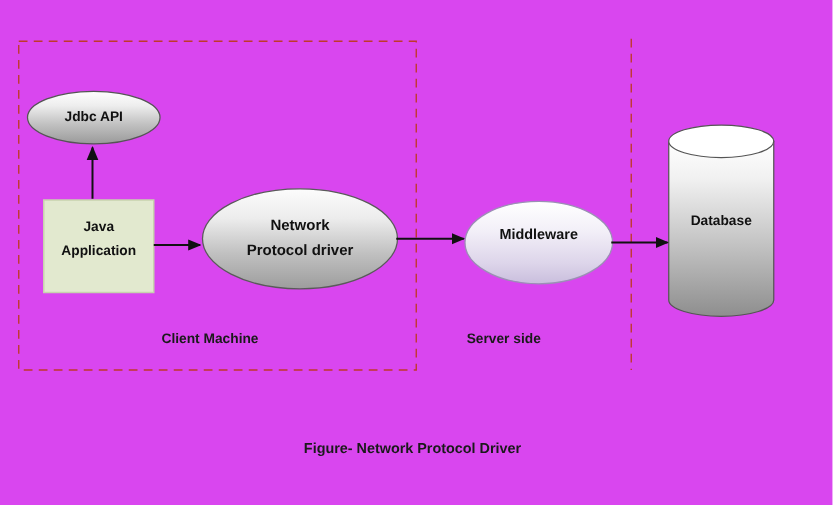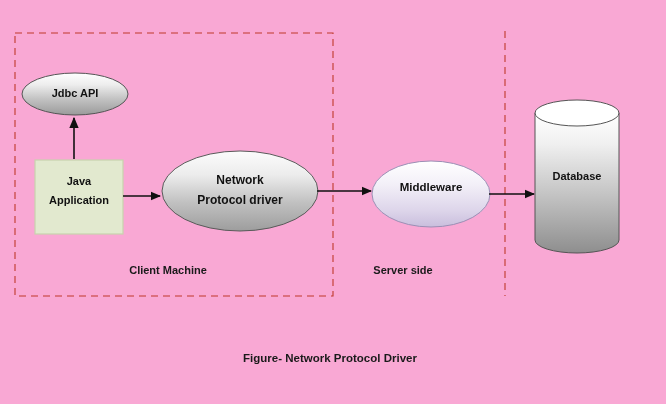--- a/index.html
+++ b/index.html
@@ -4,21 +4,21 @@
 <style>
   html, body {
     margin: 0;
     padding: 0;
     background: #ffffff;
   }
   #canvas {
     position: relative;
     width: 666px;
     height: 404px;
-    background: #f9a8d4;
+    background: #d946ef;
     overflow: hidden;
     font-family: "Liberation Sans", sans-serif;
   }
   #diagram-svg {
     position: absolute;
     left: 0;
     top: 0;
     width: 666px;
     height: 404px;
   }

